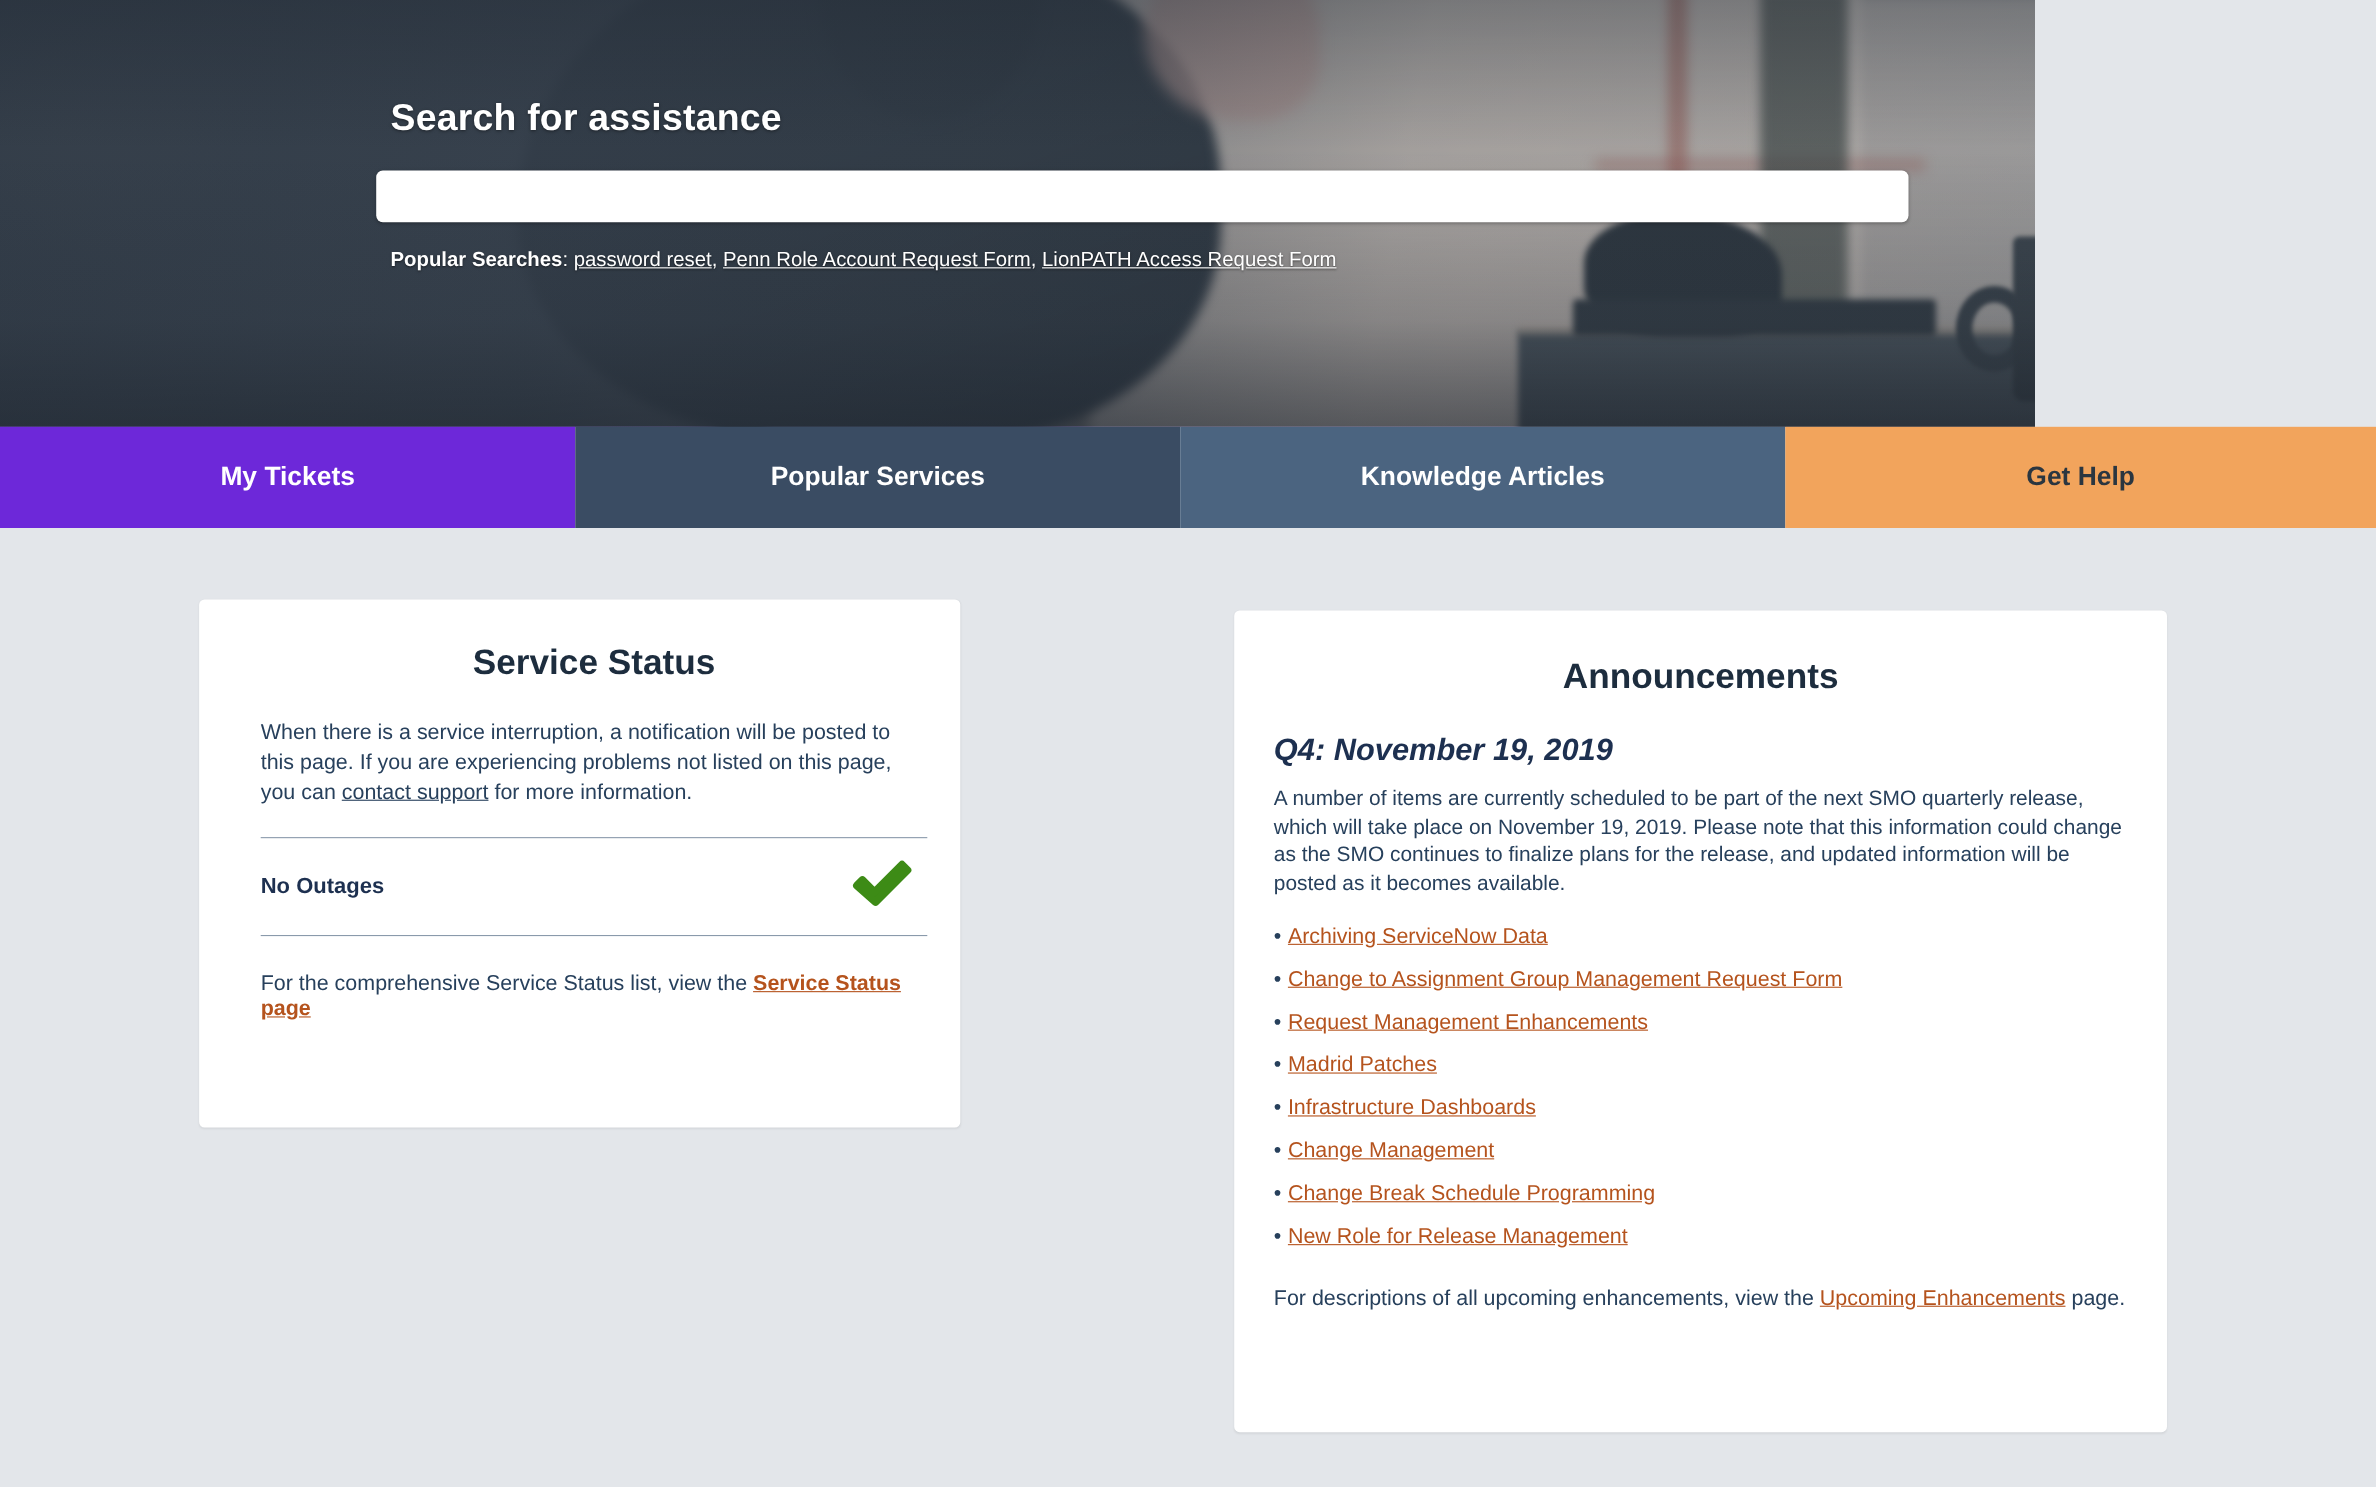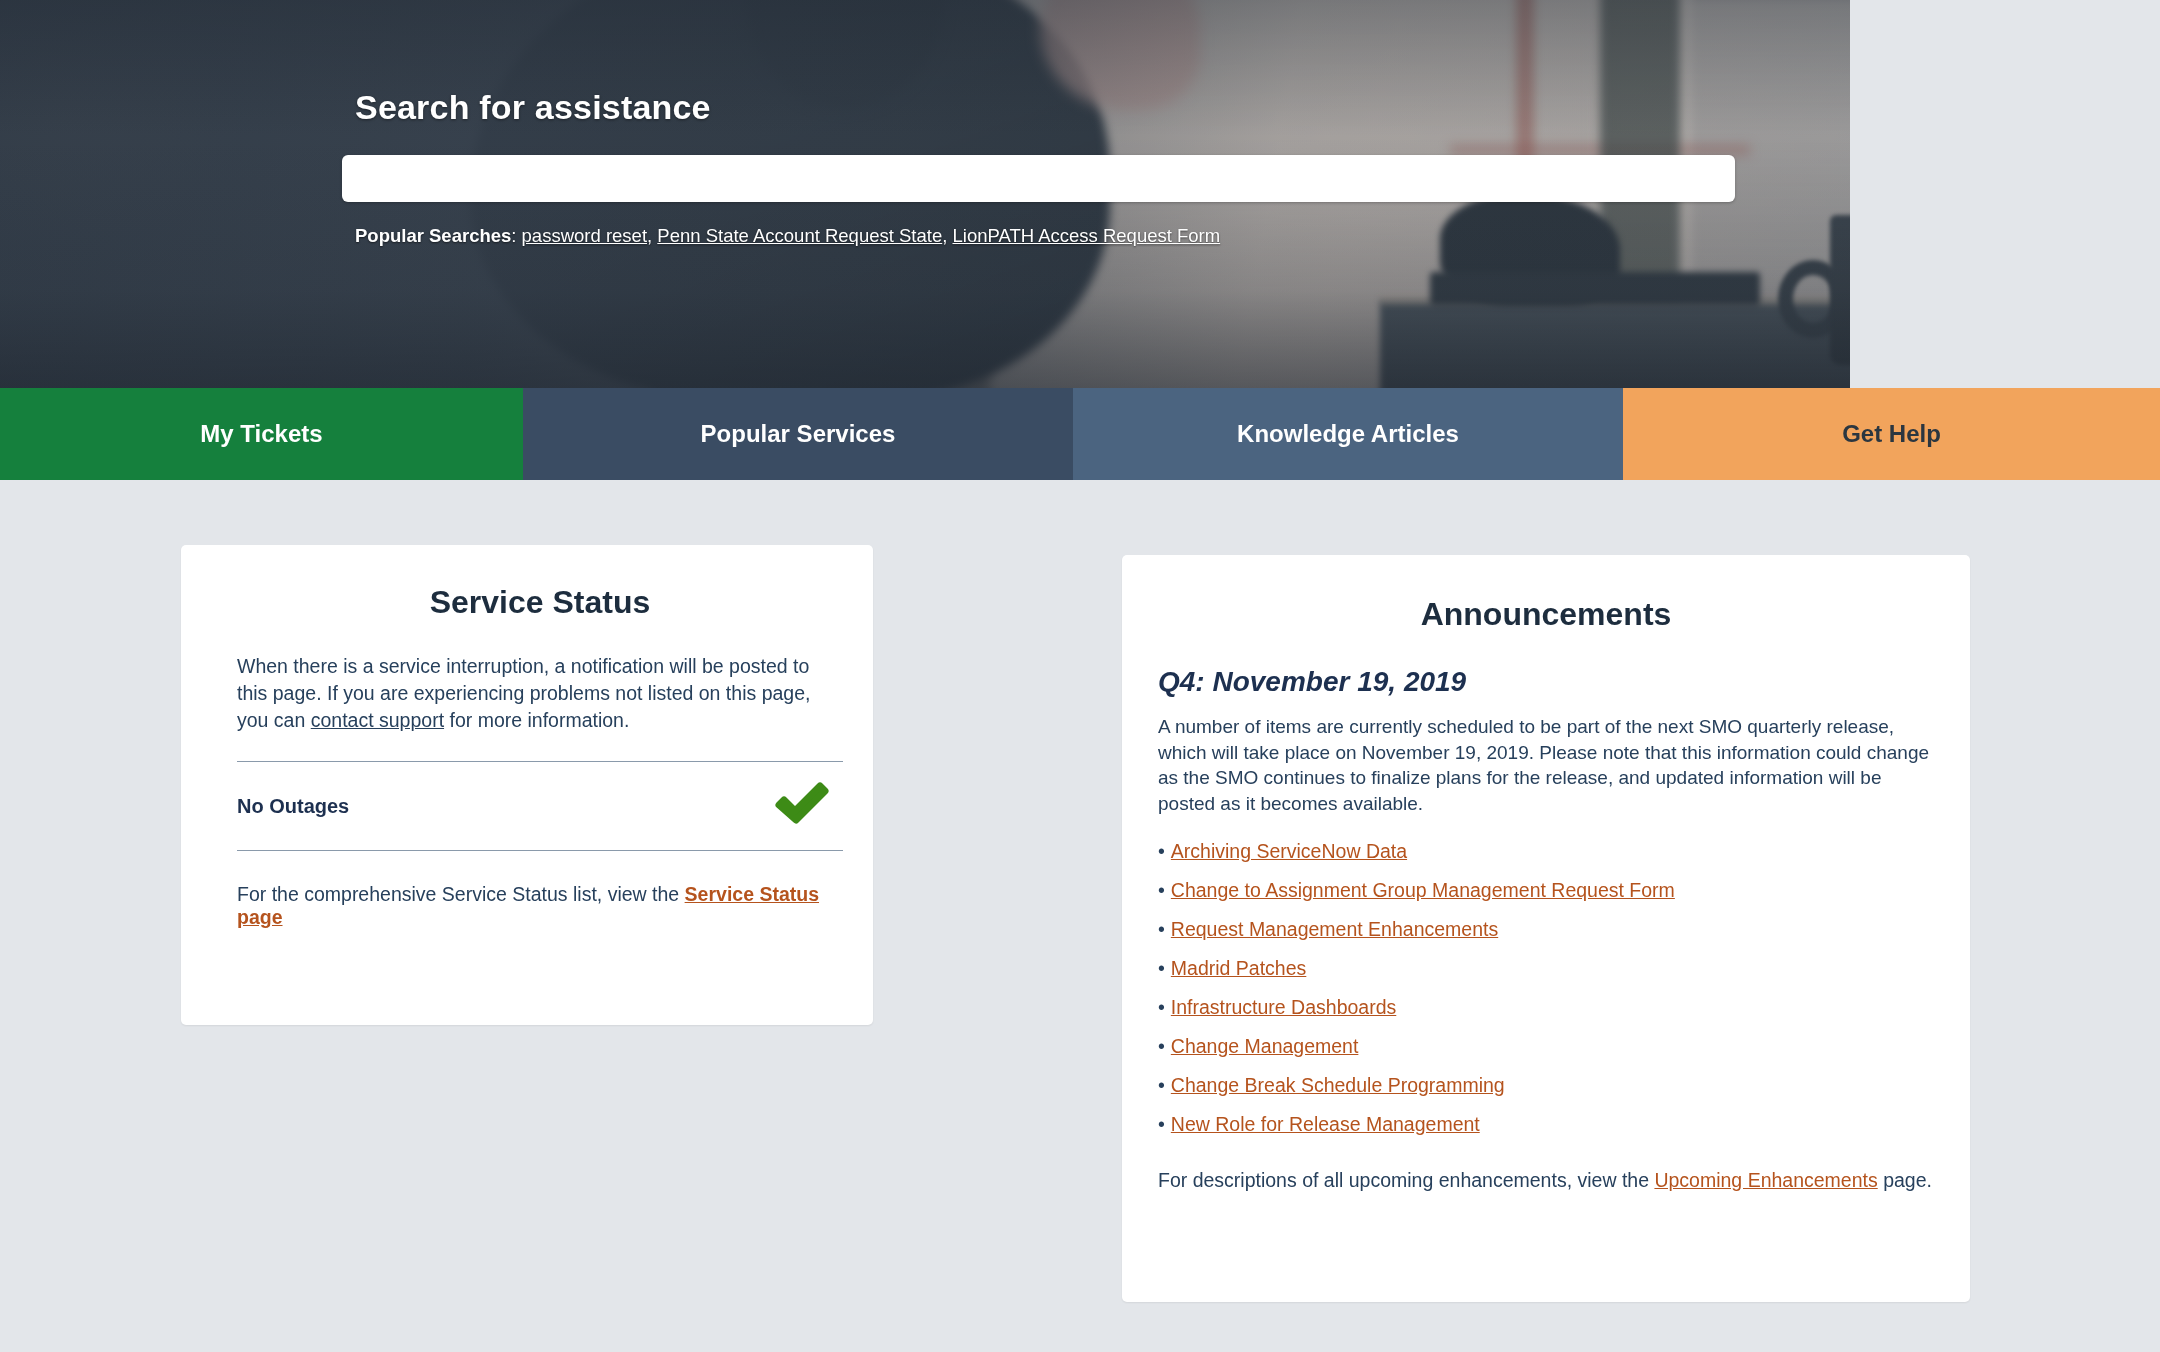--- a/index.html
+++ b/index.html
@@ -243,21 +243,21 @@
   .tab {
     height: 92px;
     display: flex;
     align-items: center;
     justify-content: center;
     font-size: 24px;
     font-weight: bold;
     cursor: pointer;
     user-select: none;
   }
-  .tab-0 { width: 523px;  background: #15803d; color: #ffffff; }
+  .tab-0 { width: 523px;  background: #6d28d9; color: #ffffff; }
   .tab-1 { width: 550px;  background: #3a4c63; color: #ffffff; }
   .tab-2 { width: 550px;  background: #4b6480; color: #ffffff; }
   .tab-3 { width: 537px;  background: #f2a45c; color: #2b3640; }
 
   
   .main {
     position: relative;
     width: 2160px;
     height: 872px;
     background: #e3e6ea;
@@ -388,21 +388,21 @@
     <div class="photo-tint"></div>
     <div class="photo-vignette"></div>
   </div>
 
   <div class="hero-inner">
     <div class="hero-title">Search for assistance</div>
 
     <input class="search-input" type="text" placeholder="" style="">
 
     <div class="popular">
-      <span class="plabel">Popular Searches</span><span>: </span><a href="#">password reset</a><span>, </span><a href="#">Penn State Account Request State</a><span>, </span><a href="#">LionPATH Access Request Form</a>
+      <span class="plabel">Popular Searches</span><span>: </span><a href="#">password reset</a><span>, </span><a href="#">Penn Role Account Request Form</a><span>, </span><a href="#">LionPATH Access Request Form</a>
     </div>
   </div>
 </div>
 
 <div class="navbar">
   <div class="tab tab-0">
     <span>My Tickets</span>
   </div>
   <div class="tab tab-1">
     <span>Popular Services</span>

